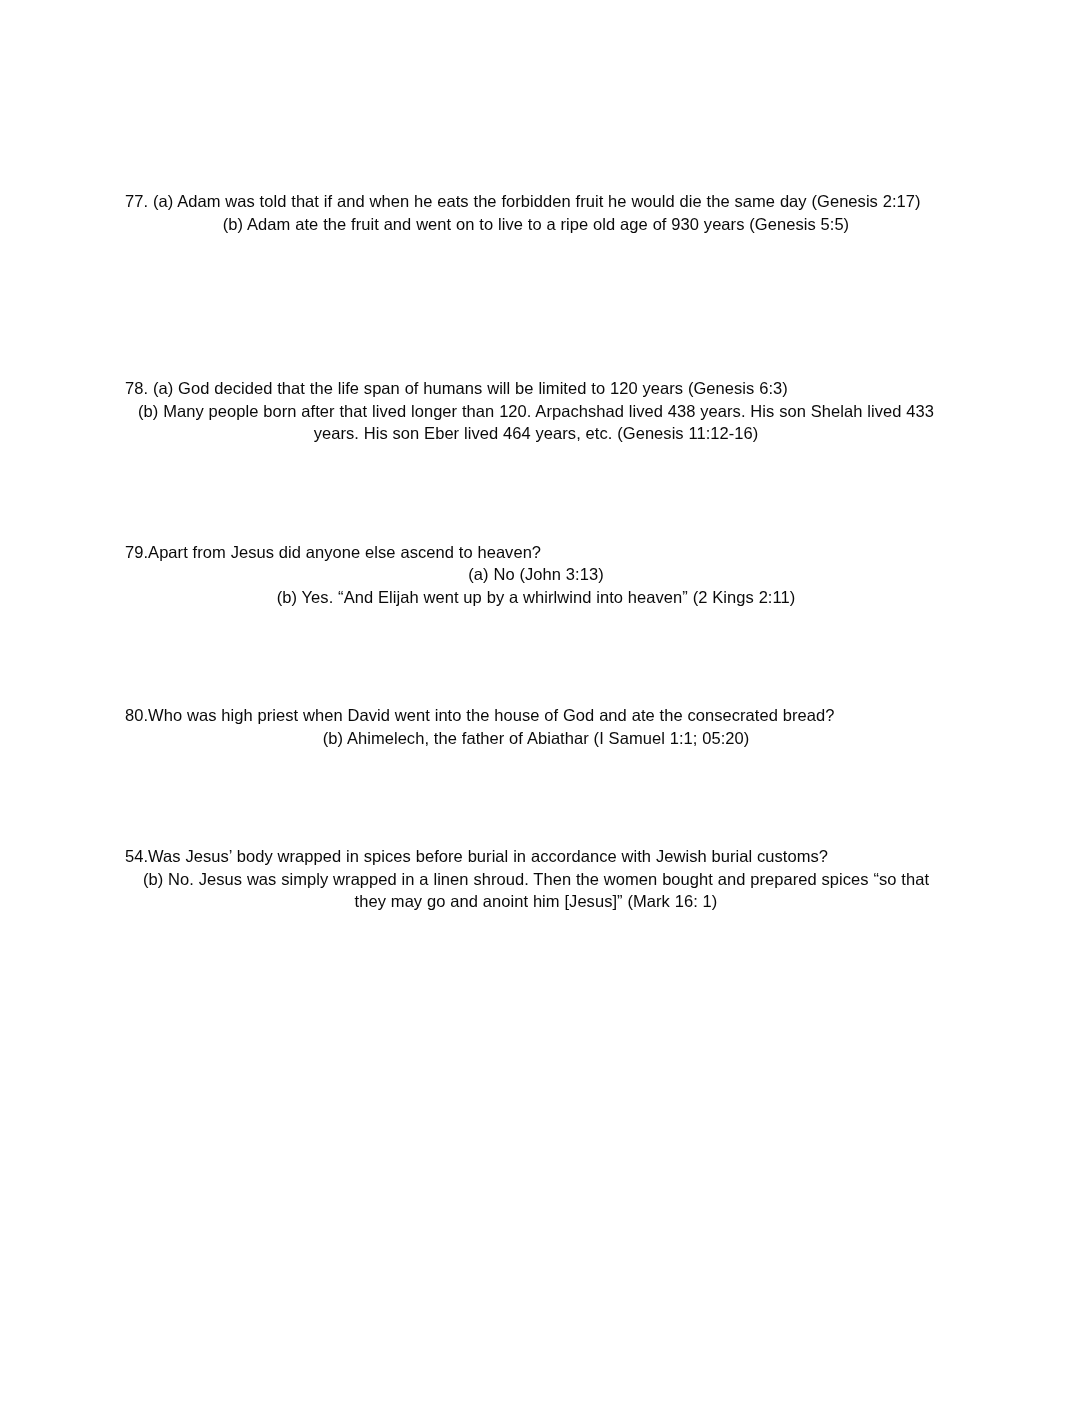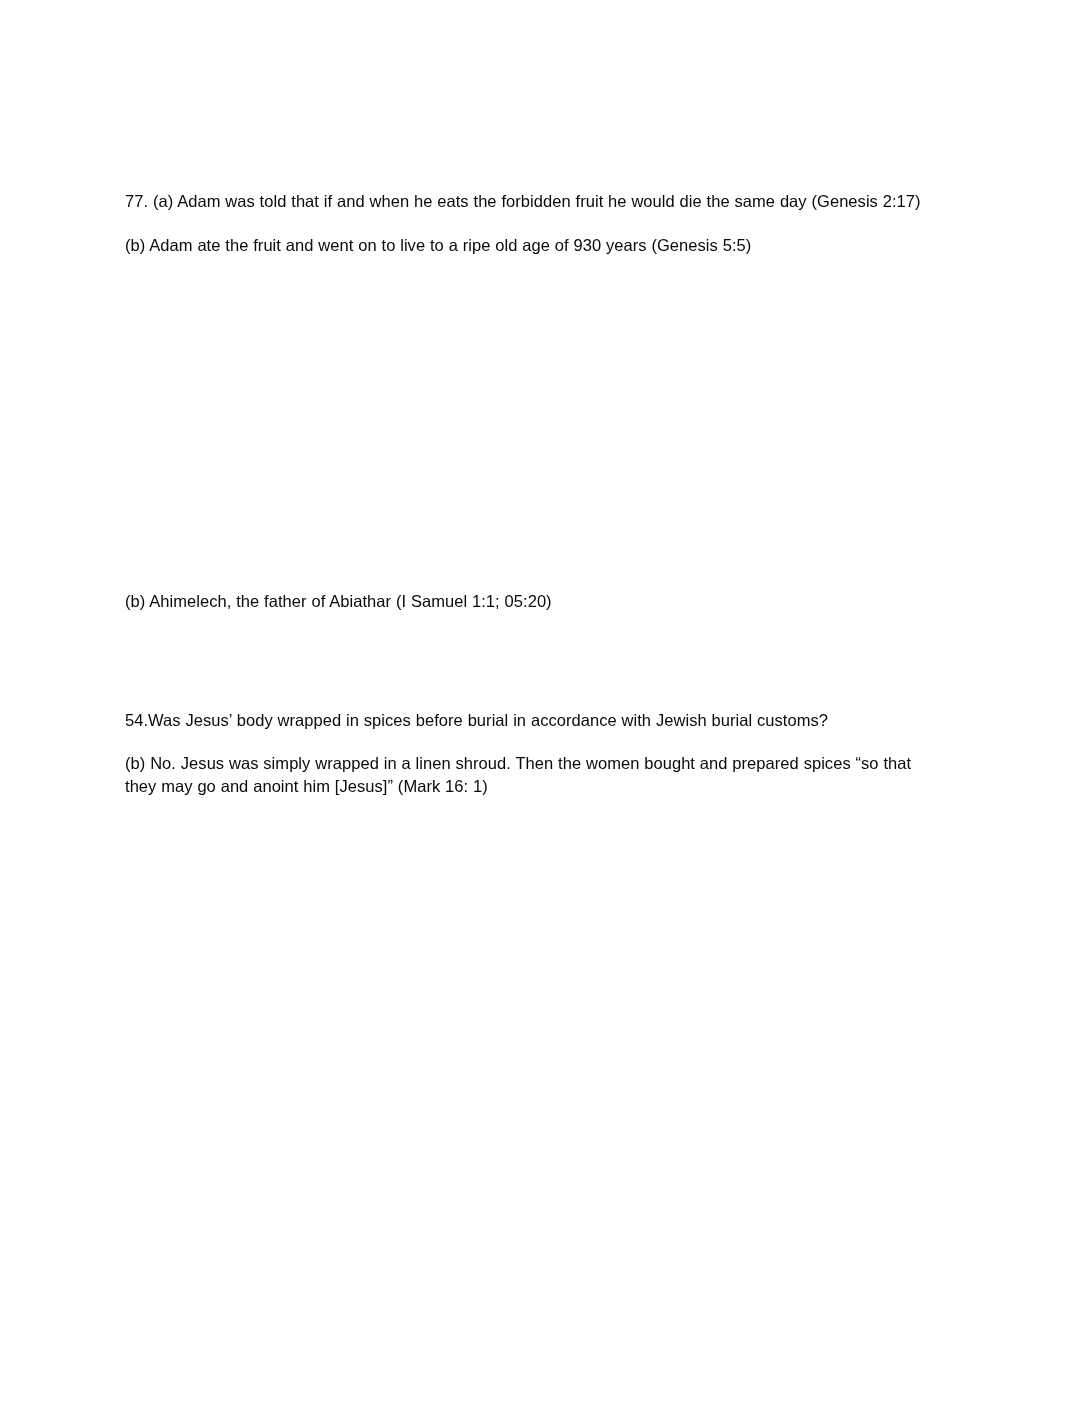--- a/index.html
+++ b/index.html
@@ -31,45 +31,53 @@
   .para {
     margin: 0 0 0 0;
     font-size: 16.5px;
     line-height: 22.5px;
     color: #0a0a0a;
     text-align: left;
     letter-spacing: 0.05px;
     word-spacing: 0.2px;
   }
   .para + .para {
-    margin-top: 21px;
+    text-align: center;
   }
   
   .spacer-xl { height: 142px; }
   .spacer-lg { height: 96px; }
 </style>
 </head>
 <body>
 
 <div class="page">
   <div class="content">
 
     <div class="qa-block">
       <p class="para">77. (a) Adam was told that if and when he eats the forbidden fruit he would die the same day (Genesis 2:17)</p>
       <p class="para">(b) Adam ate the fruit and went on to live to a ripe old age of 930 years (Genesis 5:5)</p>
     </div>
     <div class="spacer-xl"></div>
 
     <div class="qa-block">
+      <p class="para">78. (a) God decided that the life span of humans will be limited to 120 years (Genesis 6:3)</p>
+      <p class="para">(b) Many people born after that lived longer than 120. Arpachshad lived 438 years. His son Shelah lived 433 years. His son Eber lived 464 years, etc. (Genesis 11:12-16)</p>
     </div>
     <div class="spacer-lg"></div>
 
+    <div class="qa-block">
+      <p class="para">79.Apart from Jesus did anyone else ascend to heaven?</p>
+      <p class="para">(a) No (John 3:13)</p>
+      <p class="para">(b) Yes. “And Elijah went up by a whirlwind into heaven” (2 Kings 2:11)</p>
+    </div>
     <div class="spacer-lg"></div>
 
     <div class="qa-block">
+      <p class="para">80.Who was high priest when David went into the house of God and ate the consecrated bread?</p>
       <p class="para">(b) Ahimelech, the father of Abiathar (I Samuel 1:1; 05:20)</p>
     </div>
     <div class="spacer-lg"></div>
 
     <div class="qa-block">
       <p class="para">54.Was Jesus’ body wrapped in spices before burial in accordance with Jewish burial customs?</p>
       <p class="para">(b) No. Jesus was simply wrapped in a linen shroud. Then the women bought and prepared spices “so that they may go and anoint him [Jesus]” (Mark 16: 1)</p>
     </div>
 
   </div>

